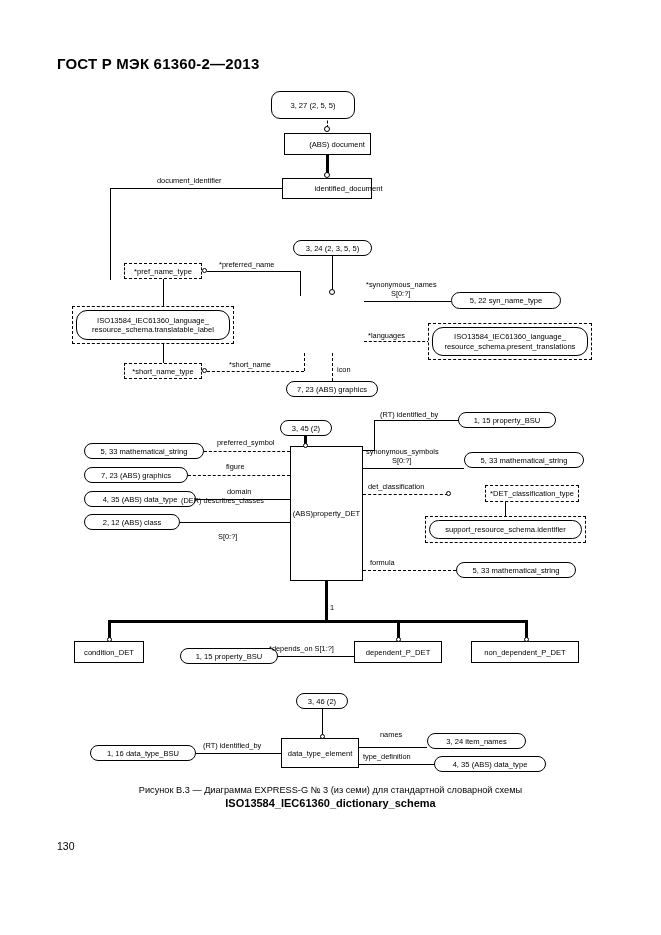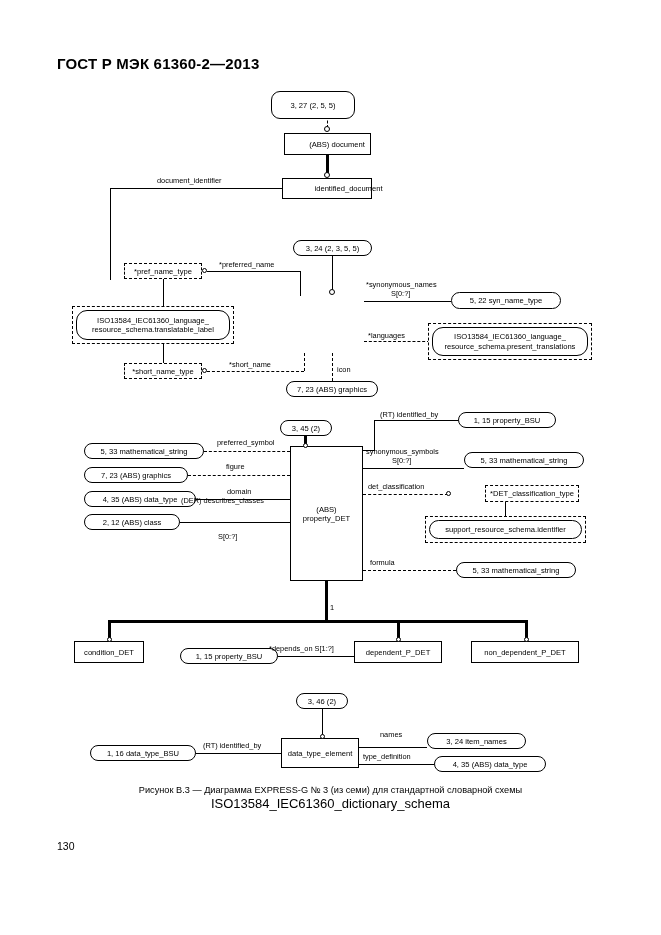--- a/index.html
+++ b/index.html
@@ -35,21 +35,21 @@
   }
   .caption {
     position: absolute;
     left: 0;
     top: 784px;
     width: 661px;
     text-align: center;
     font-size: 9.2px;
     line-height: 13px;
   }
-  .caption b { font-weight: normal; font-size: 13px; }
+  .caption b { font-weight: bold; font-size: 11px; }
 
   
   .ent {              
     position: absolute;
     box-sizing: border-box;
     border: 1px solid #000;
     background: #fff;
     font-size: 7.6px;
     display: flex;
     align-items: center;
@@ -228,21 +228,21 @@
   </div>
 
   <div class="dsh dshV" style="left:332px; top:353px; height:28px;"></div>
   <div class="lbl" style="left:337px; top:365px;">icon</div>
   <div class="rnd" style="left:286px; top:381px; width:92px; height:16px;">7, 23 (ABS) graphics</div>
 
   <div class="rnd" style="left:280px; top:409px; width:52px; height:16px;margin-top:11px;">3, 45 (2)</div>
   <div class="thick thickV" style="left:304px; top:425px; height:25px;"></div>
   <div class="circsm" style="left:303px; top:443px;"></div>
 
-  <div class="ent" style="left:290px; top:446px; width:73px; height:135px; flex-direction:column;">
+  <div class="ent" style="left:290px; top:446px; width:73px; height:135px; flex-direction:row;">
     <span>(ABS)</span>
     <span>property_DET</span>
   </div>
 
   <div class="rnd" style="left:84px; top:443px; width:120px; height:16px;">5, 33 mathematical_string</div>
   <div class="dsh dshH" style="left:204px; top:451px; width:86px;"></div>
   <div class="lbl" style="left:217px; top:438px;">preferred_symbol</div>
 
   <div class="rnd" style="left:84px; top:467px; width:104px; height:16px;">7, 23 (ABS) graphics</div>
   <div class="dsh dshH" style="left:188px; top:475px; width:102px;"></div>

